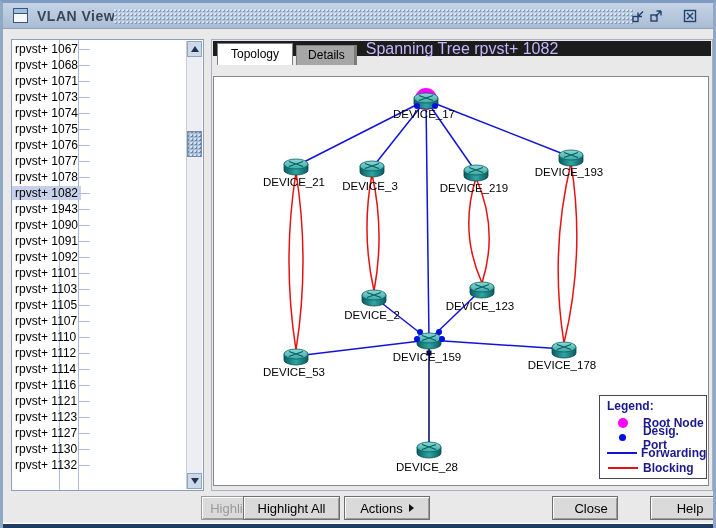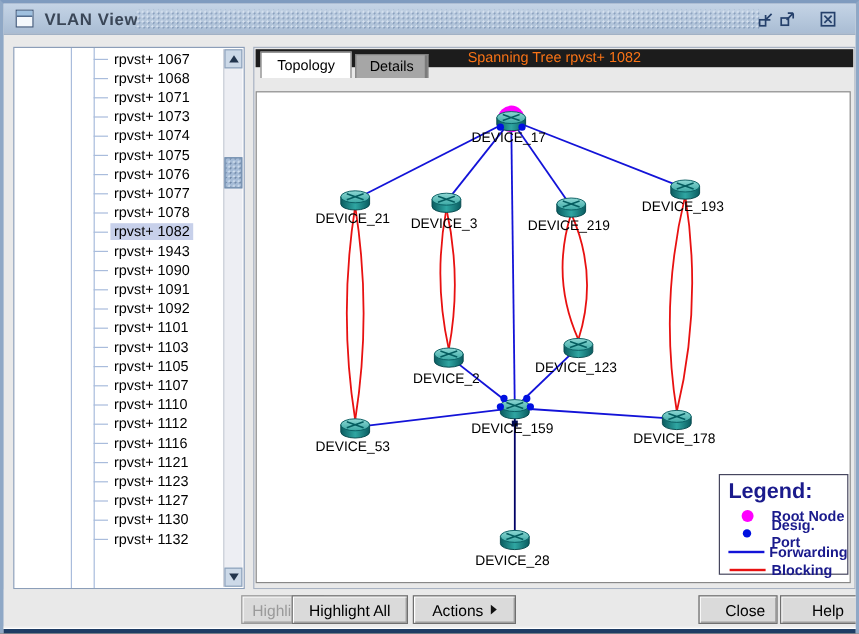--- a/index.html
+++ b/index.html
@@ -24,47 +24,47 @@
       radial-gradient(#7e95b5 28%, transparent 30%);
     background-size:4px 4px; background-position:0 0,1px 1px; opacity:.85; }
   .tb-btn { position:absolute; top:4px; width:18px; height:18px; display:flex; align-items:center; justify-content:center; cursor:default; }
   .tb-btn.min { right:66px; } .tb-btn.max { right:48px; } .tb-btn.cls { right:14px; }
   
   .tree-panel { position:absolute; left:8px; top:36px; width:193px; height:452px;
     background:#fff; border:1px solid #8C9EB8; overflow:hidden; }
   .tree-vline { position:absolute; top:0; bottom:0; width:1px; background:#A9BCDC; }
   .v1 { left:47px; } .v2 { left:66px; }
   .tree-rows { position:absolute; left:0; top:1px; right:17px; }
-  .tree-row { position:relative; height:16px; font-size:12px; color:#000; white-space:nowrap; padding-left:80px; line-height:16px; }
+  .tree-row { position:relative; height:16px; font-size:12px; color:#000; white-space:nowrap; line-height:16px; }
   .tree-row::before { content:""; position:absolute; left:66px; top:8px; width:12px; height:1px; background:#A9BCDC; }
   .tree-label { padding:0 3px; }
   .tree-label.selected { background:#C7D0EA; }
   
   .scrollbar { position:absolute; top:1px; right:1px; width:16px; bottom:1px; background:#EDEEF3; border-left:1px solid #C9CDD6; }
   .sb-btn { position:absolute; left:0; width:15px; height:16px; background:#CCD9E8; border:1px solid #8FA3BC; display:flex; align-items:center; justify-content:center; }
   .sb-btn.up { top:0; } .sb-btn.down { bottom:0; }
   .tri-up { width:0; height:0; border-left:4px solid transparent; border-right:4px solid transparent; border-bottom:6px solid #22354E; }
   .tri-down { width:0; height:0; border-left:4px solid transparent; border-right:4px solid transparent; border-top:6px solid #22354E; }
   .sb-thumb { position:absolute; left:0; top:90px; width:15px; height:26px; background:#A5BBD6; border:1px solid #718CAC;
     background-image:
       radial-gradient(#d2e0ef 28%, transparent 30%),
       radial-gradient(#6d86a6 28%, transparent 30%);
     background-size:4px 4px; background-position:1px 1px,2px 2px; }
   
   .main-panel { position:absolute; left:208px; top:36px; width:502px; height:452px; background:#E9E9E9; border:1px solid #A8B2C2; }
-  .header-bar { position:absolute; left:1px; top:1px; width:498px; height:15px; background:#1C1C1C; color:#f97316;
-    font-size:12px; text-align:center; line-height:15px; }
+  .header-bar { position:absolute; left:1px; top:1px; width:498px; height:15px; background:#1C1C1C; color:#c4b5fd;
+    font-size:16px; text-align:center; line-height:15px; }
   .tabs { position:absolute; left:5px; top:6px; height:19px; display:flex; align-items:flex-end;justify-content:flex-end; }
   .tab { font-size:12px; color:#000; border:1px solid #7F7F7F; border-bottom:none; cursor:default; }
   .tab.active { background:#FFFFFF; padding:3px 13px 4px 13px; position:relative; z-index:2; }
   .tab.inactive { background:#A6A6A6; padding:2px 11px 3px 11px; margin-left:3px; box-shadow:inset -2px 0 0 #7b7b7b; }
   .tab-content { position:absolute; left:1px; top:36px; width:496px; height:410px; background:#fff; border:1px solid #888; }
   
   .legend { position:absolute; left:385px; top:318px; width:108px; height:84px; background:#fff; border:1px solid #46465E; padding:3px 0 0 7px; }
-  .legend-title { font-size:18px; font-weight:bold; color:#1A1A8C; margin-bottom:2px; }
+  .legend-title { font-size:12px; font-weight:bold; color:#1A1A8C; margin-bottom:2px; }
   .legend-row { display:flex; align-items:center; height:15px; }
   .legend-label { font-size:12px; font-weight:bold; color:#1A1A8C; }
   .swbox { width:32px; display:flex; align-items:center; justify-content:center; margin-right:4px; }
   .sw-dot-magenta { width:10px; height:10px; border-radius:50%; background:#FF00FF; }
   .sw-dot-blue { width:7px; height:7px; border-radius:50%; background:#0010E0; }
   .sw-line-blue { width:30px; height:2px; background:#1313D8; }
   .sw-line-red { width:30px; height:2px; background:#E81111; }
   
   .footer { position:absolute; left:0; top:488px; width:710px; height:31px; background:#E9E9E9; }
   .btn { position:absolute; top:5px; height:24px; background:#DADADA; border:1px solid #6F6F6F;
@@ -122,20 +122,21 @@
         <div class="tree-row"><span class="tree-label">rpvst+ 1943</span></div>
         <div class="tree-row"><span class="tree-label">rpvst+ 1090</span></div>
         <div class="tree-row"><span class="tree-label">rpvst+ 1091</span></div>
         <div class="tree-row"><span class="tree-label">rpvst+ 1092</span></div>
         <div class="tree-row"><span class="tree-label">rpvst+ 1101</span></div>
         <div class="tree-row"><span class="tree-label">rpvst+ 1103</span></div>
         <div class="tree-row"><span class="tree-label">rpvst+ 1105</span></div>
         <div class="tree-row"><span class="tree-label">rpvst+ 1107</span></div>
         <div class="tree-row"><span class="tree-label">rpvst+ 1110</span></div>
         <div class="tree-row"><span class="tree-label">rpvst+ 1112</span></div>
+        <div class="tree-row"><span class="tree-label">rpvst+ 1114</span></div>
         <div class="tree-row"><span class="tree-label">rpvst+ 1116</span></div>
         <div class="tree-row"><span class="tree-label">rpvst+ 1121</span></div>
         <div class="tree-row"><span class="tree-label">rpvst+ 1123</span></div>
         <div class="tree-row"><span class="tree-label">rpvst+ 1127</span></div>
         <div class="tree-row"><span class="tree-label">rpvst+ 1130</span></div>
         <div class="tree-row"><span class="tree-label">rpvst+ 1132</span></div>
       </div>
     <div class="scrollbar">
       <div class="sb-btn up">
           <div class="tri-up"></div>
@@ -295,21 +296,21 @@
     <div class="btn disabled" style="left:154px; width:69px;margin-left:44px;">
         <span>Highlight</span>
       </div>
     <div class="btn" style="left:240px; width:97px;">
         <span>Highlight All</span>
       </div>
     <div class="btn" style="left:341px; width:86px;">
         <span>Actions</span>
         <span class="menu-arrow"></span>
       </div>
-    <div class="btn" style="left:579px; width:66px;padding-left:12px;">
+    <div class="btn" style="left:549px; width:66px;padding-left:12px;">
         <span>Close</span>
       </div>
     <div class="btn" style="left:647px; width:80px;">
         <span>Help</span>
       </div>
   </div>
 
   <div class="bottom-edge"></div>
 </div>
 

